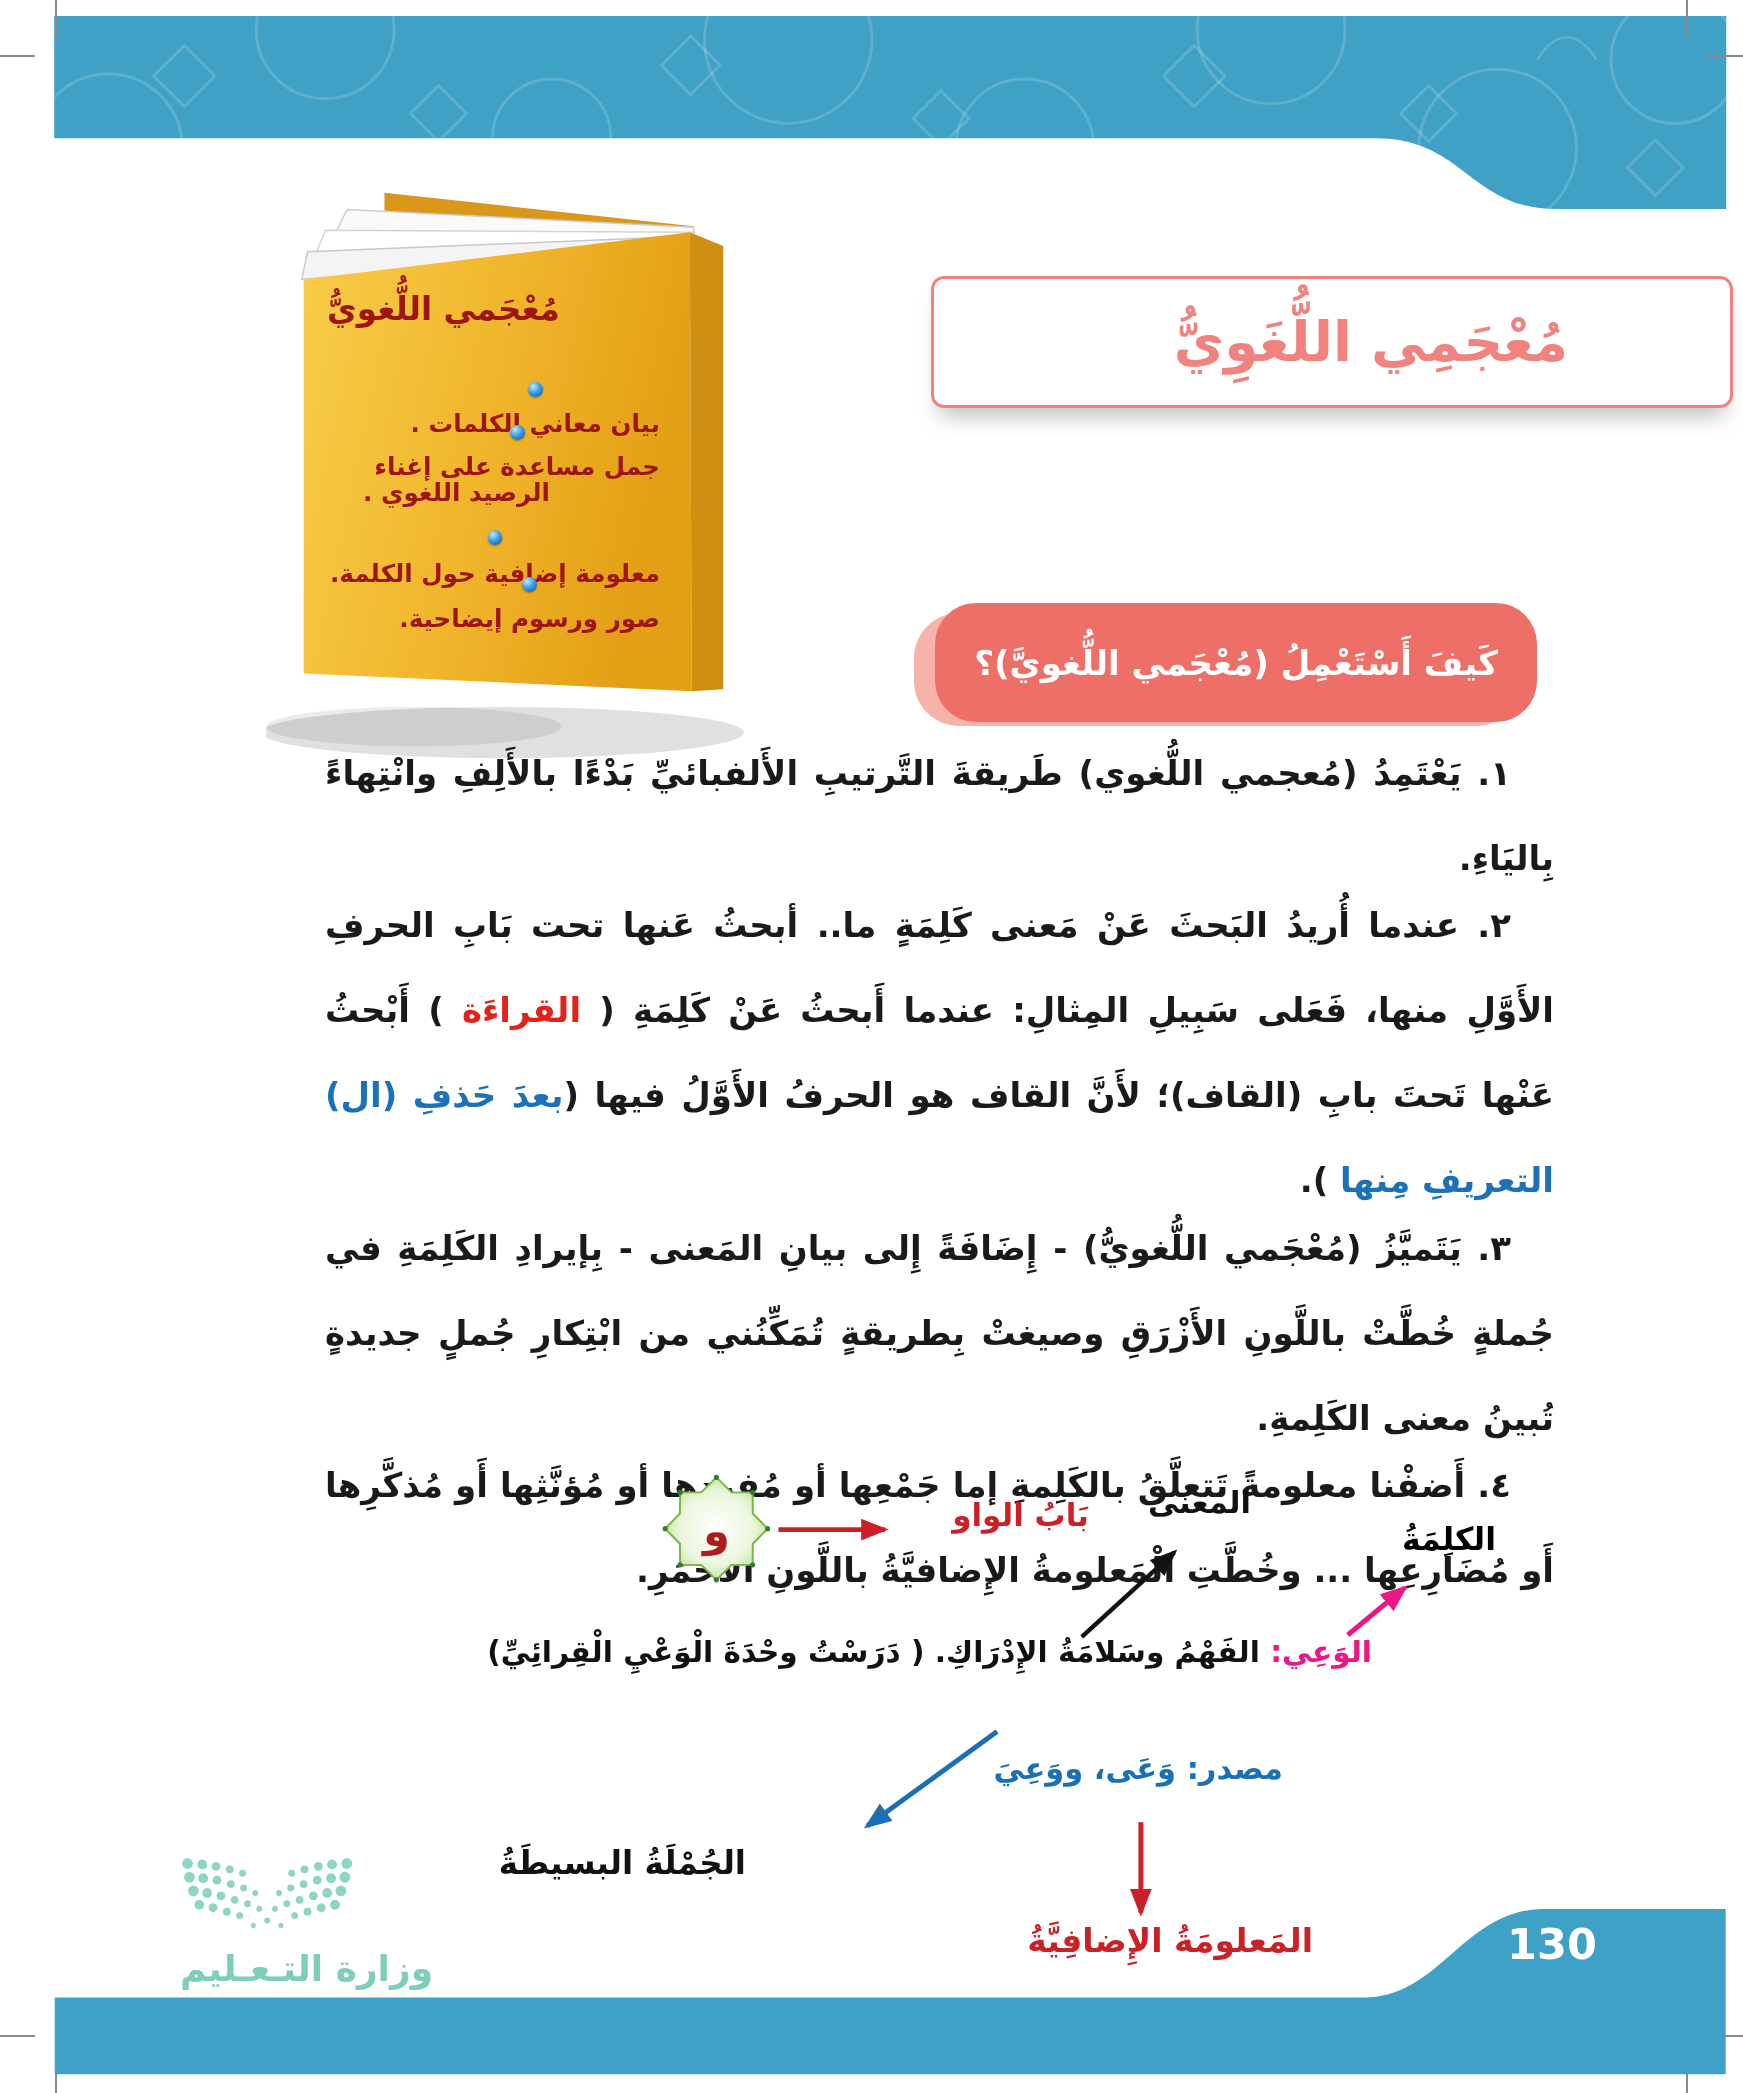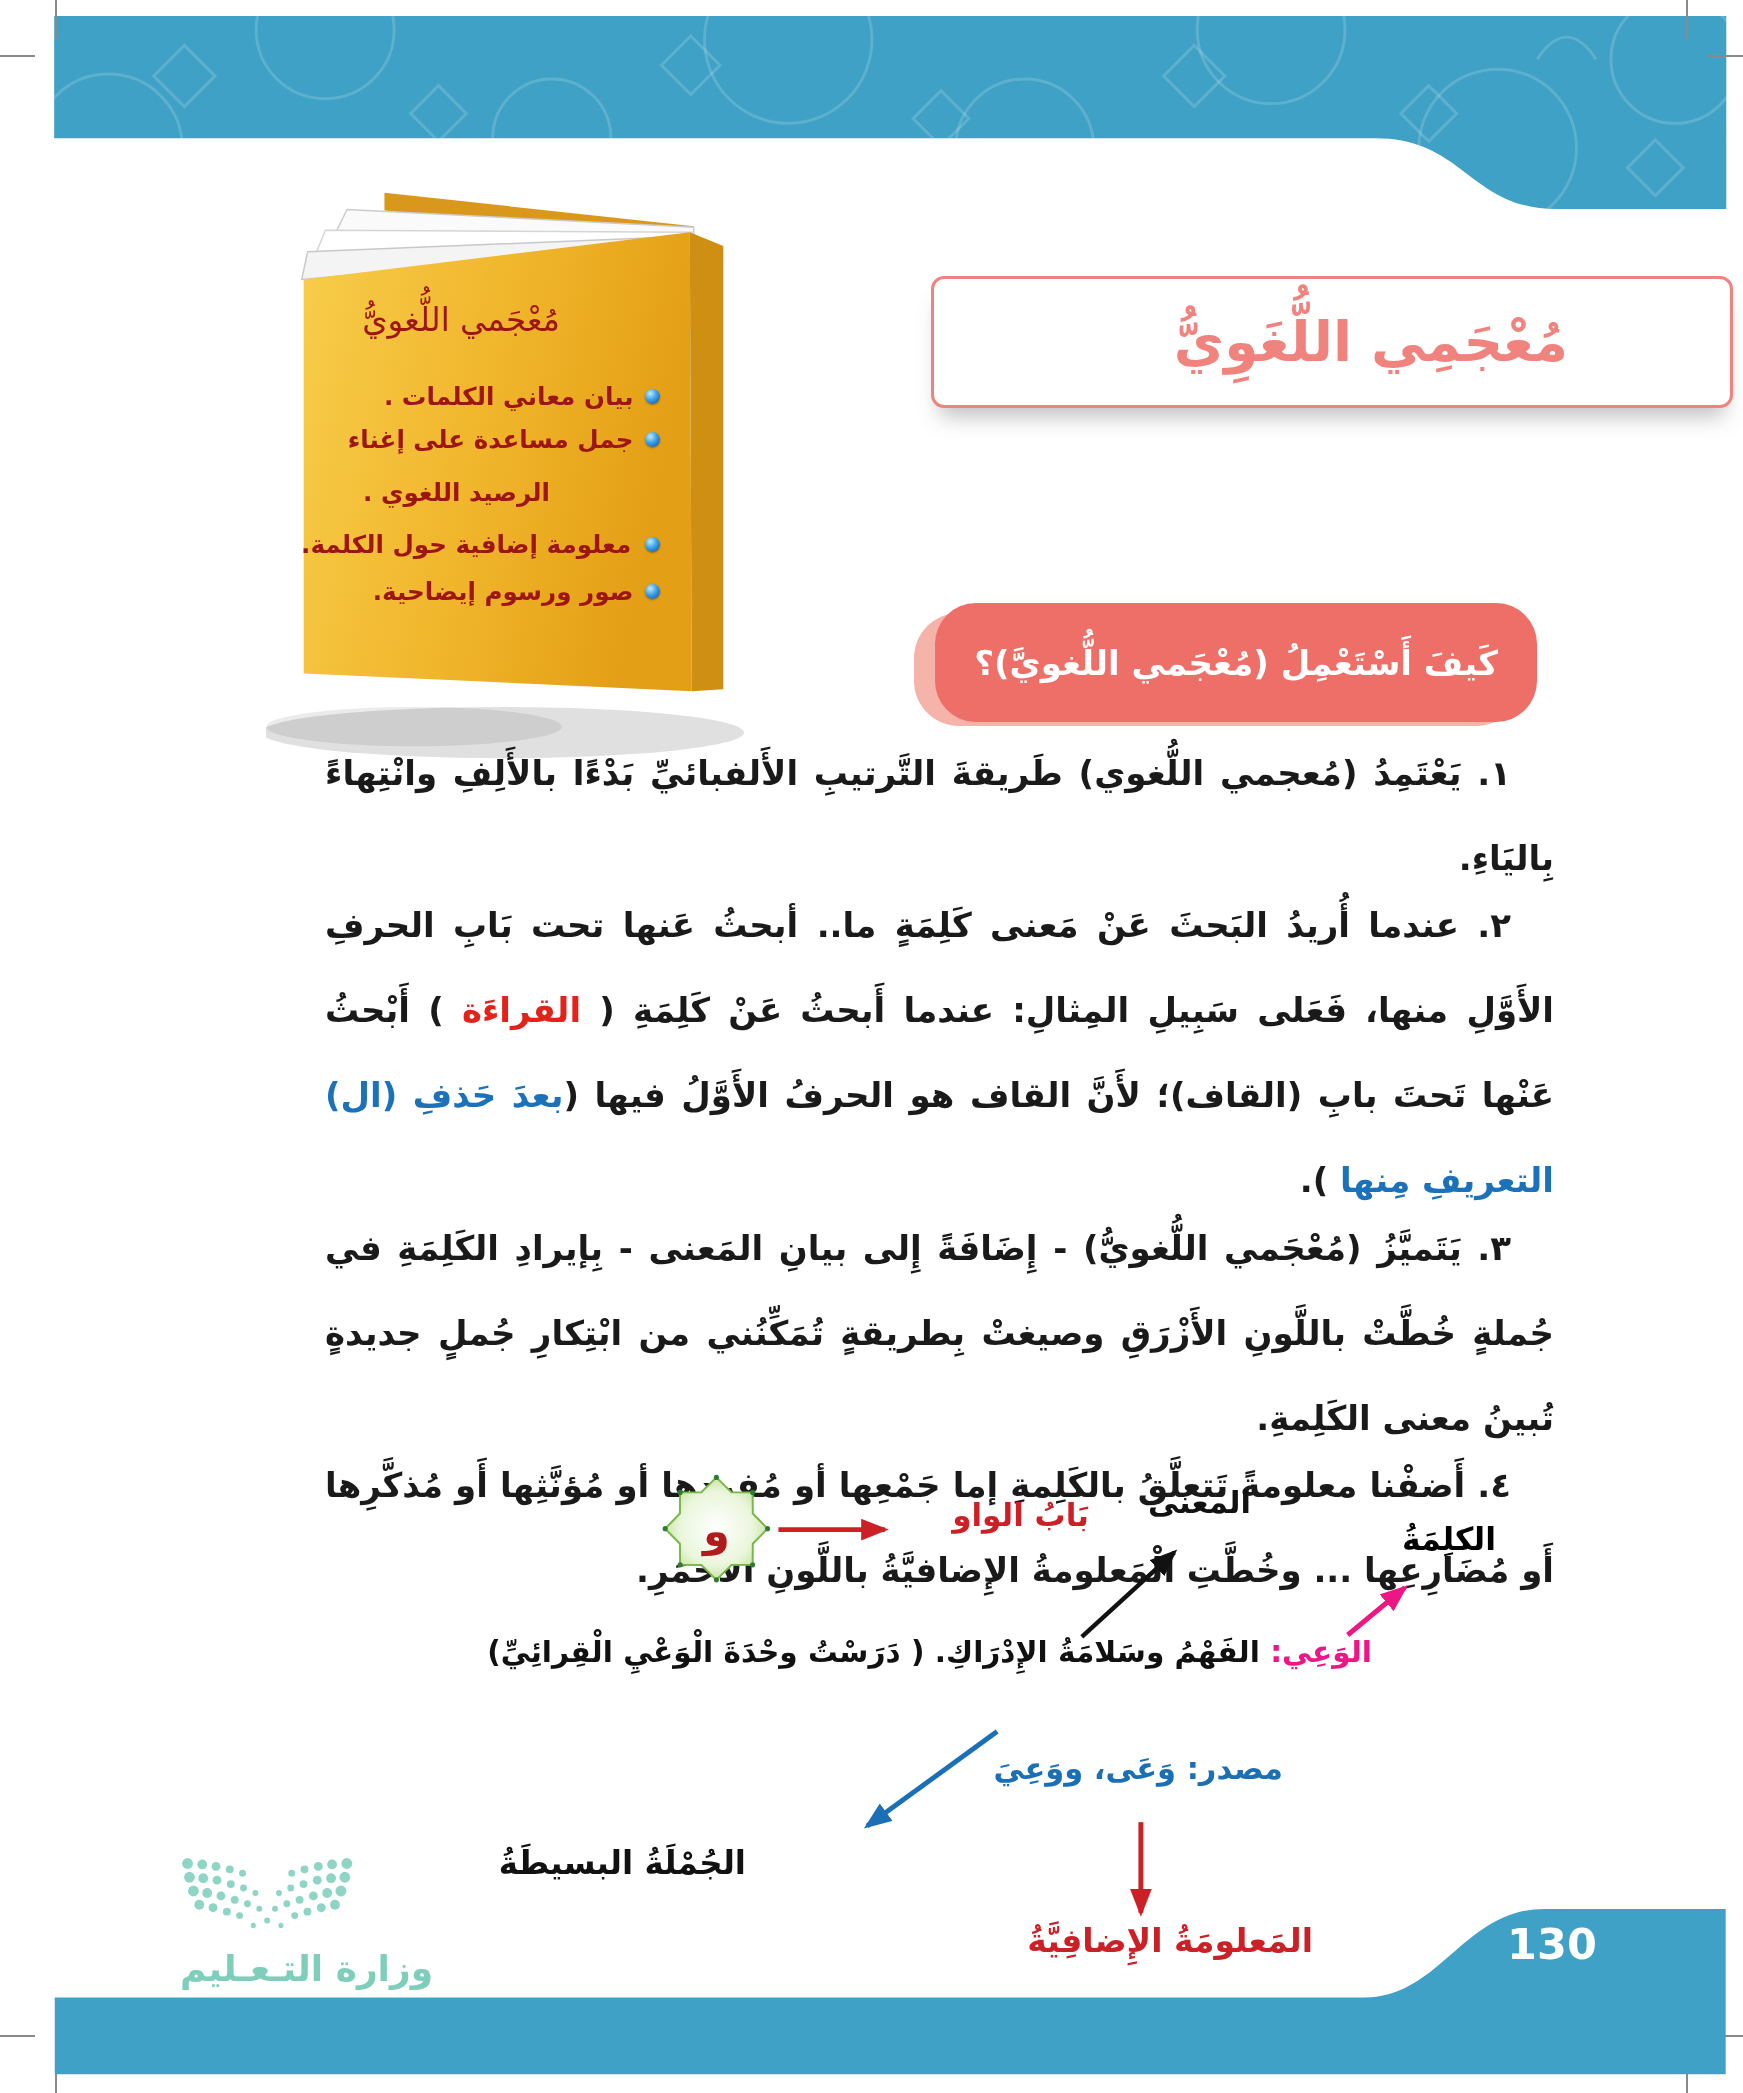--- a/index.html
+++ b/index.html
@@ -47,26 +47,26 @@
   .points p{
     margin:0 0 -17.7px 0;font-weight:bold;font-size:34px;line-height:85px;
     text-align:justify;text-indent:43px;
   }
   .seg-red{color:#E2231A;}
   .seg-blue{color:#1B72BA;}
 
   
   .book-text{position:absolute;left:266px;top:177px;width:493px;height:591px;}
   .book-title{
-    position:absolute;left:117px;top:124px;width:177px;text-align:left;
-    color:#9E1515;font-size:32.5px;font-weight:normal;direction:rtl;white-space:nowrap;
+    position:absolute;left:117px;top:113px;width:177px;text-align:left;
+    color:#9E1515;font-size:32.5px;font-weight:bold;direction:rtl;white-space:nowrap;
   }
   .book-row{
     position:absolute;right:99px;direction:rtl;display:flex;align-items:center;gap:11.8px;
-    color:#9E1515;font-size:24.6px;font-weight:bold;white-space:nowrap;
+    color:#9E1515;font-size:24.6px;font-weight:bold;white-space:nowrap;flex-direction:column;
   }
   .book-row.cont{right:209px;}
   .bullet-dot{
     width:14.8px;height:14.8px;border-radius:50%;flex:0 0 auto;
     background:radial-gradient(circle at 35% 30%,#bfe9ff,#3aa0e8 45%,#0d47a1);
     box-shadow:0 1px 2px rgba(0,0,0,.35);
   }
 
   
   .dg{position:absolute;font-weight:bold;direction:rtl;white-space:nowrap;}

